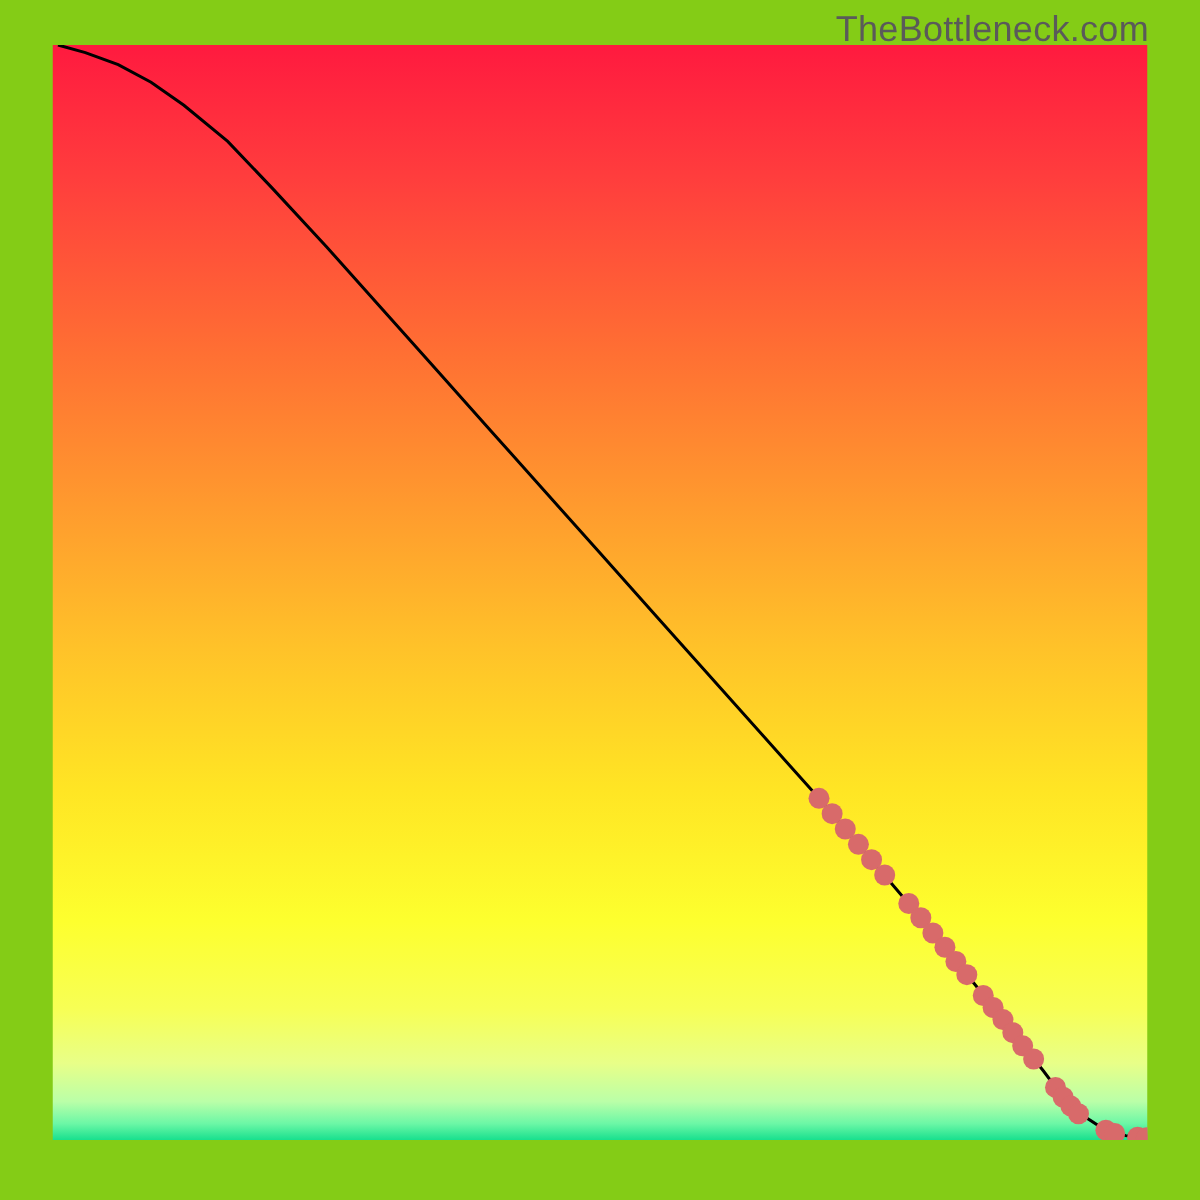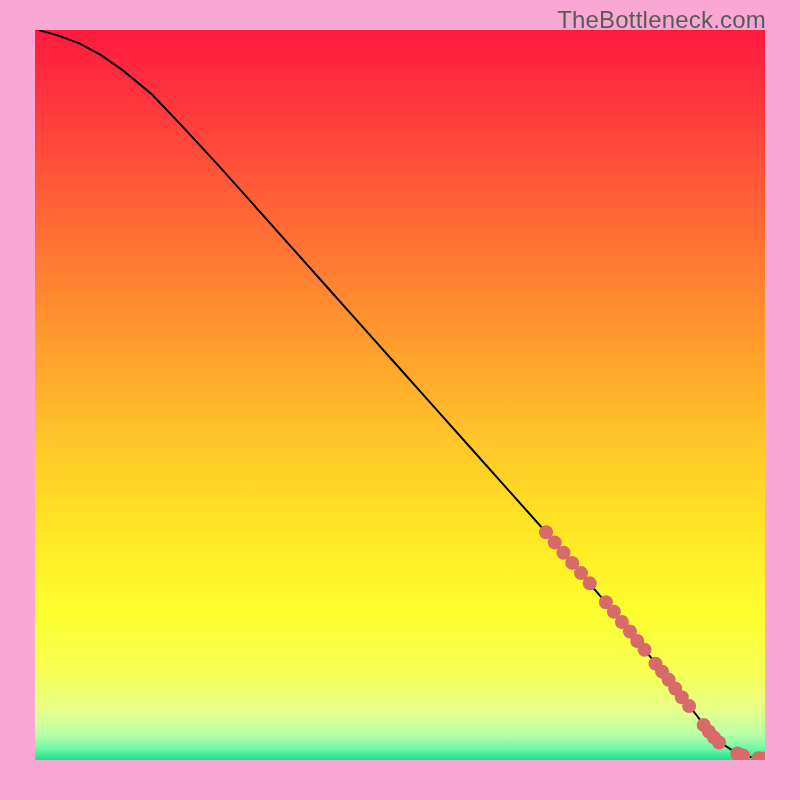--- a/index.html
+++ b/index.html
@@ -8,21 +8,21 @@
     width: 800px;
     height: 800px;
     background: #000;
     overflow: hidden;
     font-family: Arial, Helvetica, sans-serif;
   }
   .stage {
     position: relative;
     width: 800px;
     height: 800px;
-    background: #f9a8d4;
+    background: #84cc16;
     text-align: center;
   }
   .plot-area {
     position: absolute;
     left: 35px;
     top: 30px;
     width: 730px;
     height: 730px;
   }
   .watermark {

